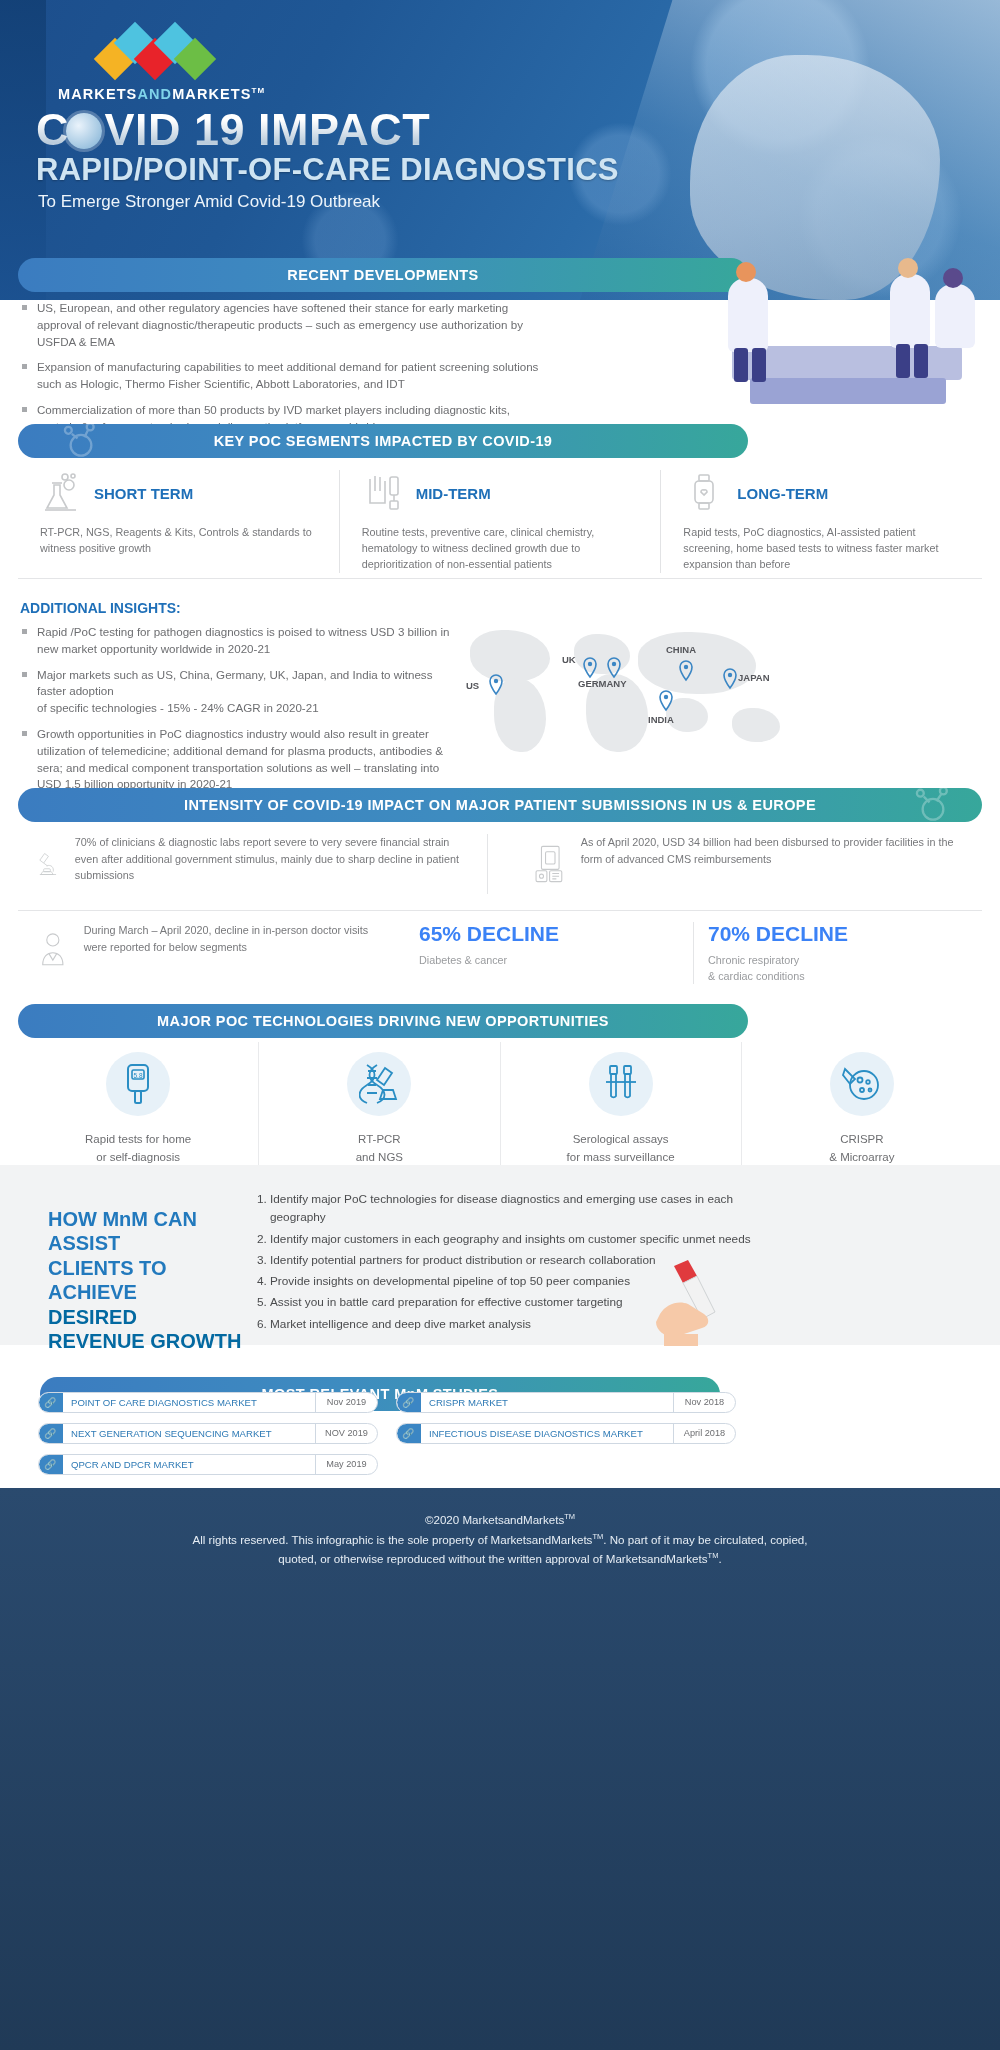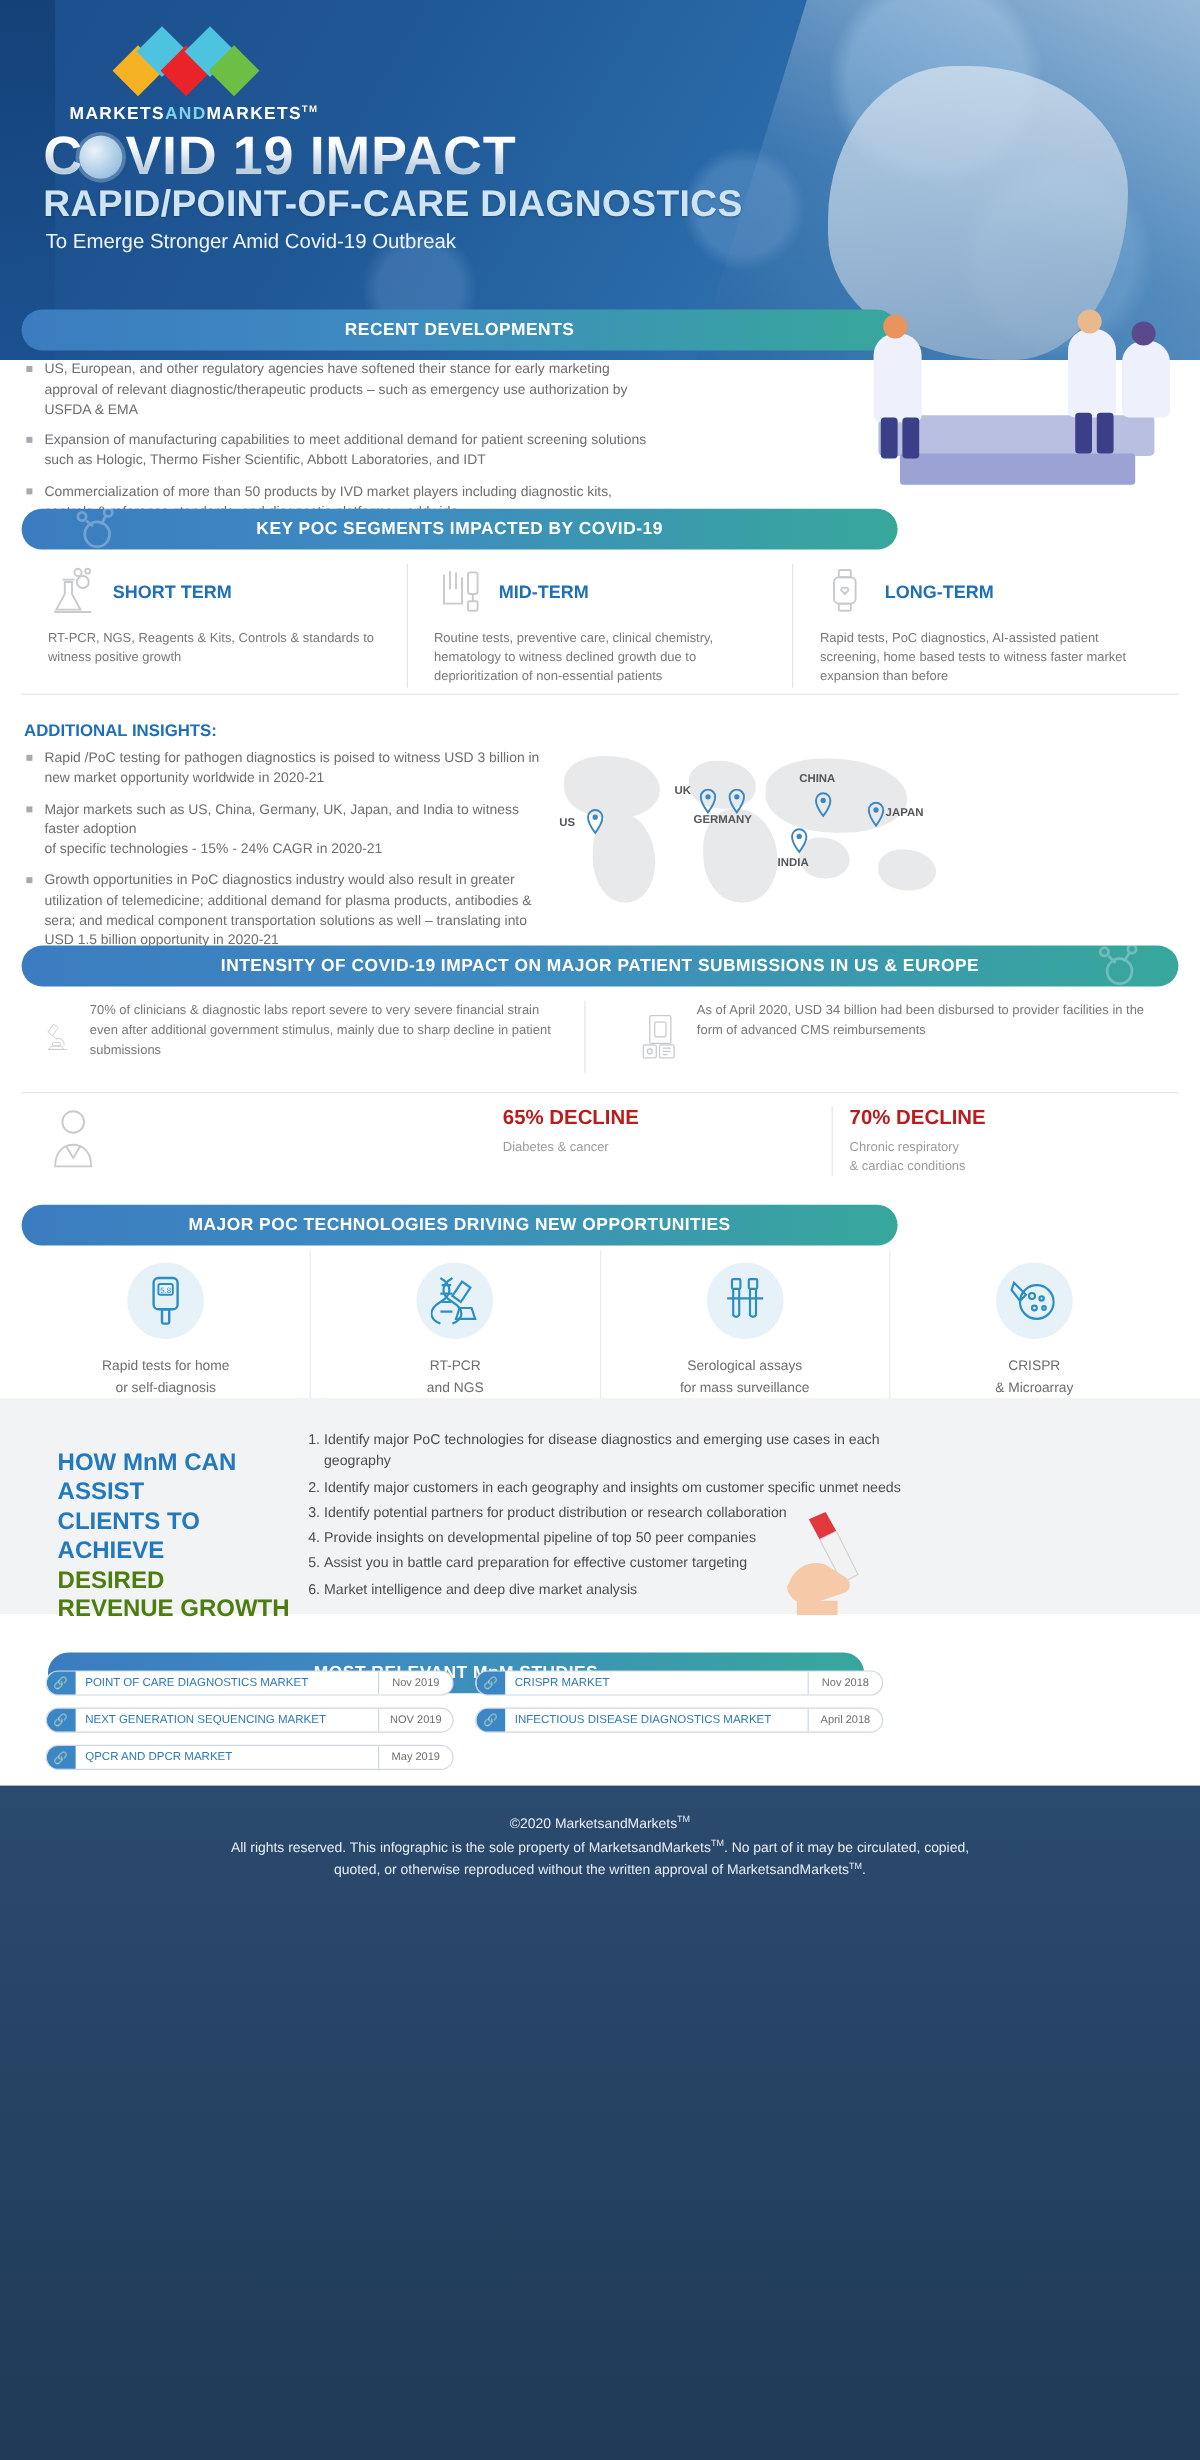--- a/index.html
+++ b/index.html
@@ -151,21 +151,21 @@
   #intensity-banner{ left:18px; top:788px; width:964px; }
   .int-row{ position:absolute; left:18px; width:964px; display:flex; }
   #int-row1{ top:834px; }
   #int-row2{ top:922px; }
   .int-cell{ flex:1; display:flex; gap:14px; padding:0 18px; }
   .int-cell + .int-cell{ border-left:1px solid #e4e5e7;padding-left:44px; }
   .int-text{ font-size:10.8px; line-height:1.55; color:#77787b; }
   #hr2{ top:910px; }
   .decline-cell{ flex:1; padding:0 14px; }
   .decline-cell + .decline-cell{ border-left:1px solid #e4e5e7; }
-  .decline-num{ font-size:17px; color:#b91c1c; font-weight:bold; }
+  .decline-num{ font-size:21px; color:#3b82f6; font-weight:bold; }
   .decline-lbl{ font-size:10.8px; color:#9a9c9f; line-height:1.5; margin-top:6px; }
 
   
   #tech-banner{ left:18px; top:1004px; width:730px; }
   .tech-row{ position:absolute; left:18px; top:1042px; width:964px; display:flex; }
   .tech{ flex:1; text-align:center; padding:10px 14px; }
   .tech + .tech{ border-left:1px solid #e9eaec; }
   .tech-ico{
     width:64px; height:64px; margin:0 auto 14px; border-radius:50%;
     background:#e7f1f8; display:flex; align-items:center; justify-content:center;
@@ -174,21 +174,21 @@
 
   
   .mnm-band{
     position:absolute; left:0; top:1165px; width:1000px; height:180px; background:#f2f3f4;
   }
   .mnm-title{
     position:absolute; left:48px; top:1207px; width:200px;
     font-size:20px; font-weight:bold; line-height:1.22;
   }
   .mnm-title .c1{ color:#2279bd; }
-  .mnm-title .c2{ color:#4d7c0f; }
+  .mnm-title .c2{ color:#0369a1; }
   ol.mnm-list{
     position:absolute; left:252px; top:1190px; width:520px;
     font-size:11.8px; line-height:1.55; color:#4b4c4e; padding-left:18px;
   }
   ol.mnm-list li{ margin-bottom:3px; }
   .hand{
     position:absolute; right:270px; top:1258px; width:90px; height:88px;
   }
 
   
@@ -441,20 +441,21 @@
 
   <div class="int-row" id="int-row2">
     <div class="int-cell" style="flex:1.35">
       <svg width="50" height="56" viewBox="0 0 50 56">
         <g class="ico-grey">
           <circle cx="25" cy="13" r="9"></circle>
           <path d="M10 50 c0-12 7-18 15-18 s15 6 15 18 z"></path>
           <path d="M19 33 l6 10 l6-10"></path>
         </g>
       </svg>
+      <div class="int-text">During March – April 2020, decline in in-person doctor visits were reported for below segments</div>
     </div>
     <div class="decline-cell">
       <div class="decline-num">65% DECLINE</div>
       <div class="decline-lbl" style="white-space:pre-line">Diabetes &amp; cancer</div>
     </div>
     <div class="decline-cell">
       <div class="decline-num">70% DECLINE</div>
       <div class="decline-lbl" style="white-space:pre-line">Chronic respiratory
 &amp; cardiac conditions</div>
     </div>

